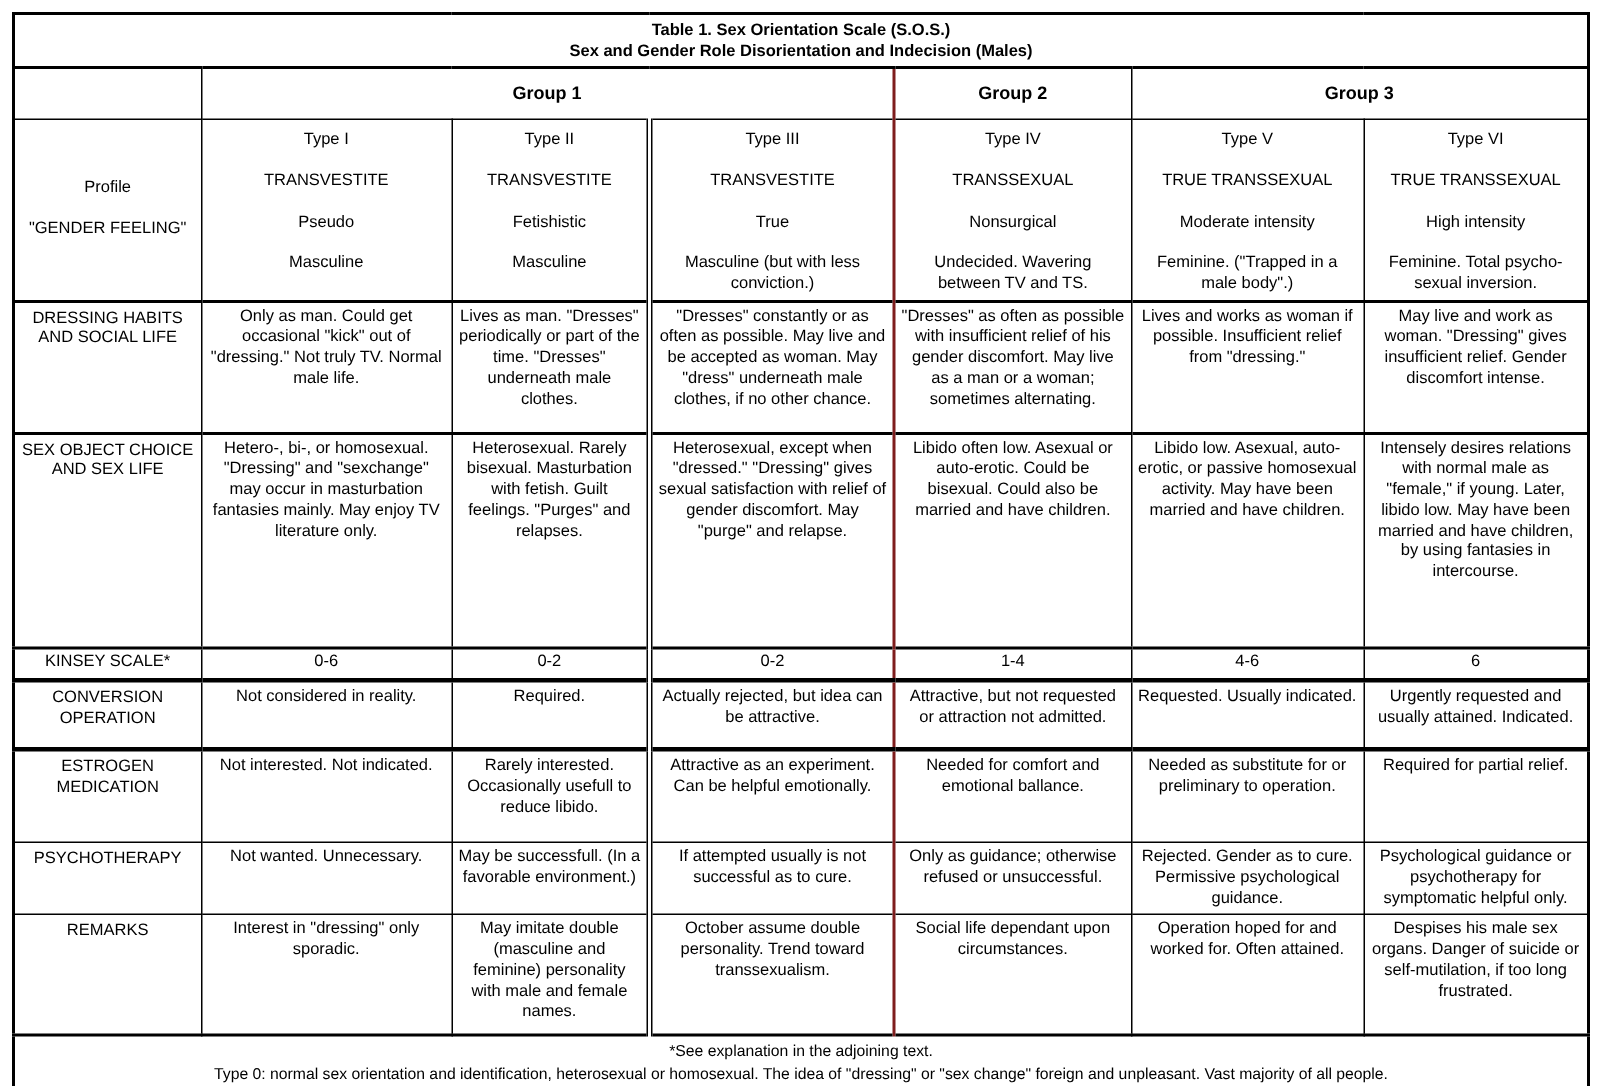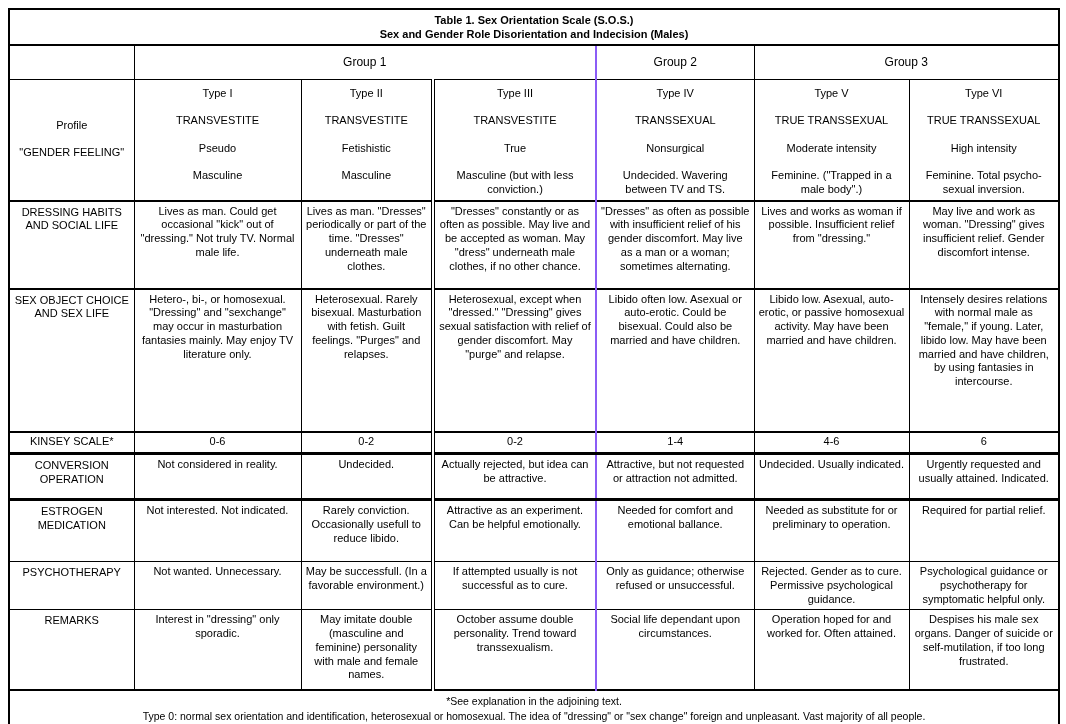--- a/index.html
+++ b/index.html
@@ -37,26 +37,26 @@
   tr.r-conversion{height:46px}
   tr.r-estrogen{height:62px}
   tr.r-psycho{height:47px}
   tr.r-remarks{height:80px}
   tr.r-foot{height:44px}
   
   tr.sep2 > td{border-top:2px solid #000}
   tr.sep3 > td{border-top:3px solid #000}
   
   td.vdouble{border-left:4px double #000}
-  td.vgroup{border-left:2px solid #8b5cf6}
+  td.vgroup{border-left:2px solid #7f1d1d}
   
   td.title-cell{border-left:none;border-right:none;vertical-align:middle;padding:2px}
   .t-line{font-size:11px;font-weight:bold;line-height:1.3}
   
-  td.group-cell{vertical-align:middle;font-weight:normal;font-size:12px}
+  td.group-cell{vertical-align:middle;font-weight:bold;font-size:12px}
   
   .prelines{white-space:pre-line}
   td.type-cell{padding-top:7px}
   td.profile-cell{vertical-align:middle}
   
   td.rowlabel{padding-top:4px}
   tr.r-kinsey td{vertical-align:middle;padding-top:1px;padding-bottom:1px}
   
   td.foot-cell{text-align:center;font-size:10.5px;vertical-align:top;padding:3px 5px;line-height:1.45}
 </style>
@@ -133,21 +133,21 @@
 
 TRUE TRANSSEXUAL
 
 High intensity
 
 Feminine. Total psycho-sexual inversion.</td>
     </tr>
 
     <tr class="r-dressing sep2">
       <td class="rowlabel">DRESSING HABITS AND SOCIAL LIFE</td>
-      <td>Lives as man. Could get occasional "kick" out of "dressing." Not truly TV. Normal male life.</td>
+      <td>Only as man. Could get occasional "kick" out of "dressing." Not truly TV. Normal male life.</td>
       <td>Lives as man. "Dresses" periodically or part of the time. "Dresses" underneath male clothes.</td>
       <td class="vdouble">"Dresses" constantly or as often as possible. May live and be accepted as woman. May "dress" underneath male clothes, if no other chance.</td>
       <td class="vgroup">"Dresses" as often as possible with insufficient relief of his gender discomfort. May live as a man or a woman; sometimes alternating.</td>
       <td>Lives and works as woman if possible. Insufficient relief from "dressing."</td>
       <td>May live and work as woman. "Dressing" gives insufficient relief. Gender discomfort intense.</td>
     </tr>
 
     <tr class="r-sexobject sep2">
       <td class="rowlabel">SEX OBJECT CHOICE AND SEX LIFE</td>
       <td>Hetero-, bi-, or homosexual. "Dressing" and "sexchange" may occur in masturbation fantasies mainly. May enjoy TV literature only.</td>
@@ -164,31 +164,31 @@
       <td>0-2</td>
       <td class="vdouble">0-2</td>
       <td class="vgroup">1-4</td>
       <td>4-6</td>
       <td>6</td>
     </tr>
 
     <tr class="r-conversion sep3">
       <td class="rowlabel">CONVERSION OPERATION</td>
       <td>Not considered in reality.</td>
-      <td>Undecided.</td>
+      <td>Required.</td>
       <td class="vdouble">Actually rejected, but idea can be attractive.</td>
       <td class="vgroup">Attractive, but not requested or attraction not admitted.</td>
-      <td>Undecided. Usually indicated.</td>
+      <td>Requested. Usually indicated.</td>
       <td>Urgently requested and usually attained. Indicated.</td>
     </tr>
 
     <tr class="r-estrogen sep3">
       <td class="rowlabel">ESTROGEN MEDICATION</td>
       <td>Not interested. Not indicated.</td>
-      <td>Rarely conviction. Occasionally usefull to reduce libido.</td>
+      <td>Rarely interested. Occasionally usefull to reduce libido.</td>
       <td class="vdouble">Attractive as an experiment. Can be helpful emotionally.</td>
       <td class="vgroup">Needed for comfort and emotional ballance.</td>
       <td>Needed as substitute for or preliminary to operation.</td>
       <td>Required for partial relief.</td>
     </tr>
 
     <tr class="r-psycho">
       <td class="rowlabel">PSYCHOTHERAPY</td>
       <td>Not wanted. Unnecessary.</td>
       <td>May be successfull. (In a favorable environment.)</td>

